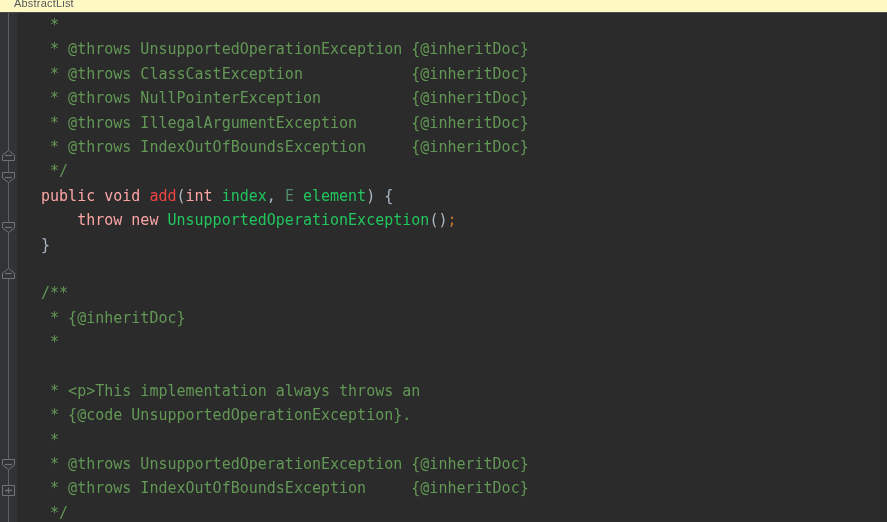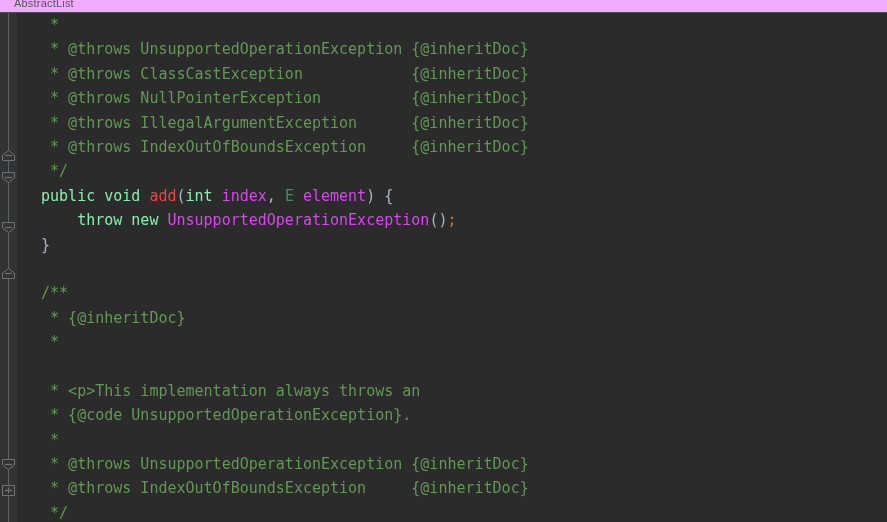--- a/index.html
+++ b/index.html
@@ -12,21 +12,21 @@
     height: 522px;
     overflow: hidden;
     font-family: "DejaVu Sans Mono", monospace;
   }
 
   
   #breadcrumb-bar {
     position: absolute;
     left: 0; top: 0;
     width: 887px; height: 13px;
-    background: #f0abfc;
+    background: #fef9c3;
     border-bottom: 1px solid #4a4d4f;
     box-sizing: border-box;
   }
   #breadcrumb-text {
     position: absolute;
     left: 14px; top: -3px;
     font-family: "Liberation Sans", sans-serif;
     font-size: 11px;
     color: #54585a;
     white-space: nowrap;
@@ -73,24 +73,24 @@
     letter-spacing: 0px;
   }
   .code-line {
     height: 24.4px;
     white-space: pre;
     padding-left: 14px;
   }
 
   
   .t-doc      { color: #629755; }
-  .t-keyword  { color: #86efac; font-weight: normal; }
+  .t-keyword  { color: #fca5a5; font-weight: normal; }
   .t-method   { color: #ef4444; }
   .t-type     { color: #4e8a68; }
-  .t-plain    { color: #d946ef; }
+  .t-plain    { color: #22c55e; }
   .t-punct    { color: #a9b7c6; }
   .t-semicolon{ color: #cc7832; }
 </style>
 </head>
 <body>
 
 <div id="breadcrumb-bar">
   <div id="breadcrumb-text">AbstractList</div>
 </div>
 

